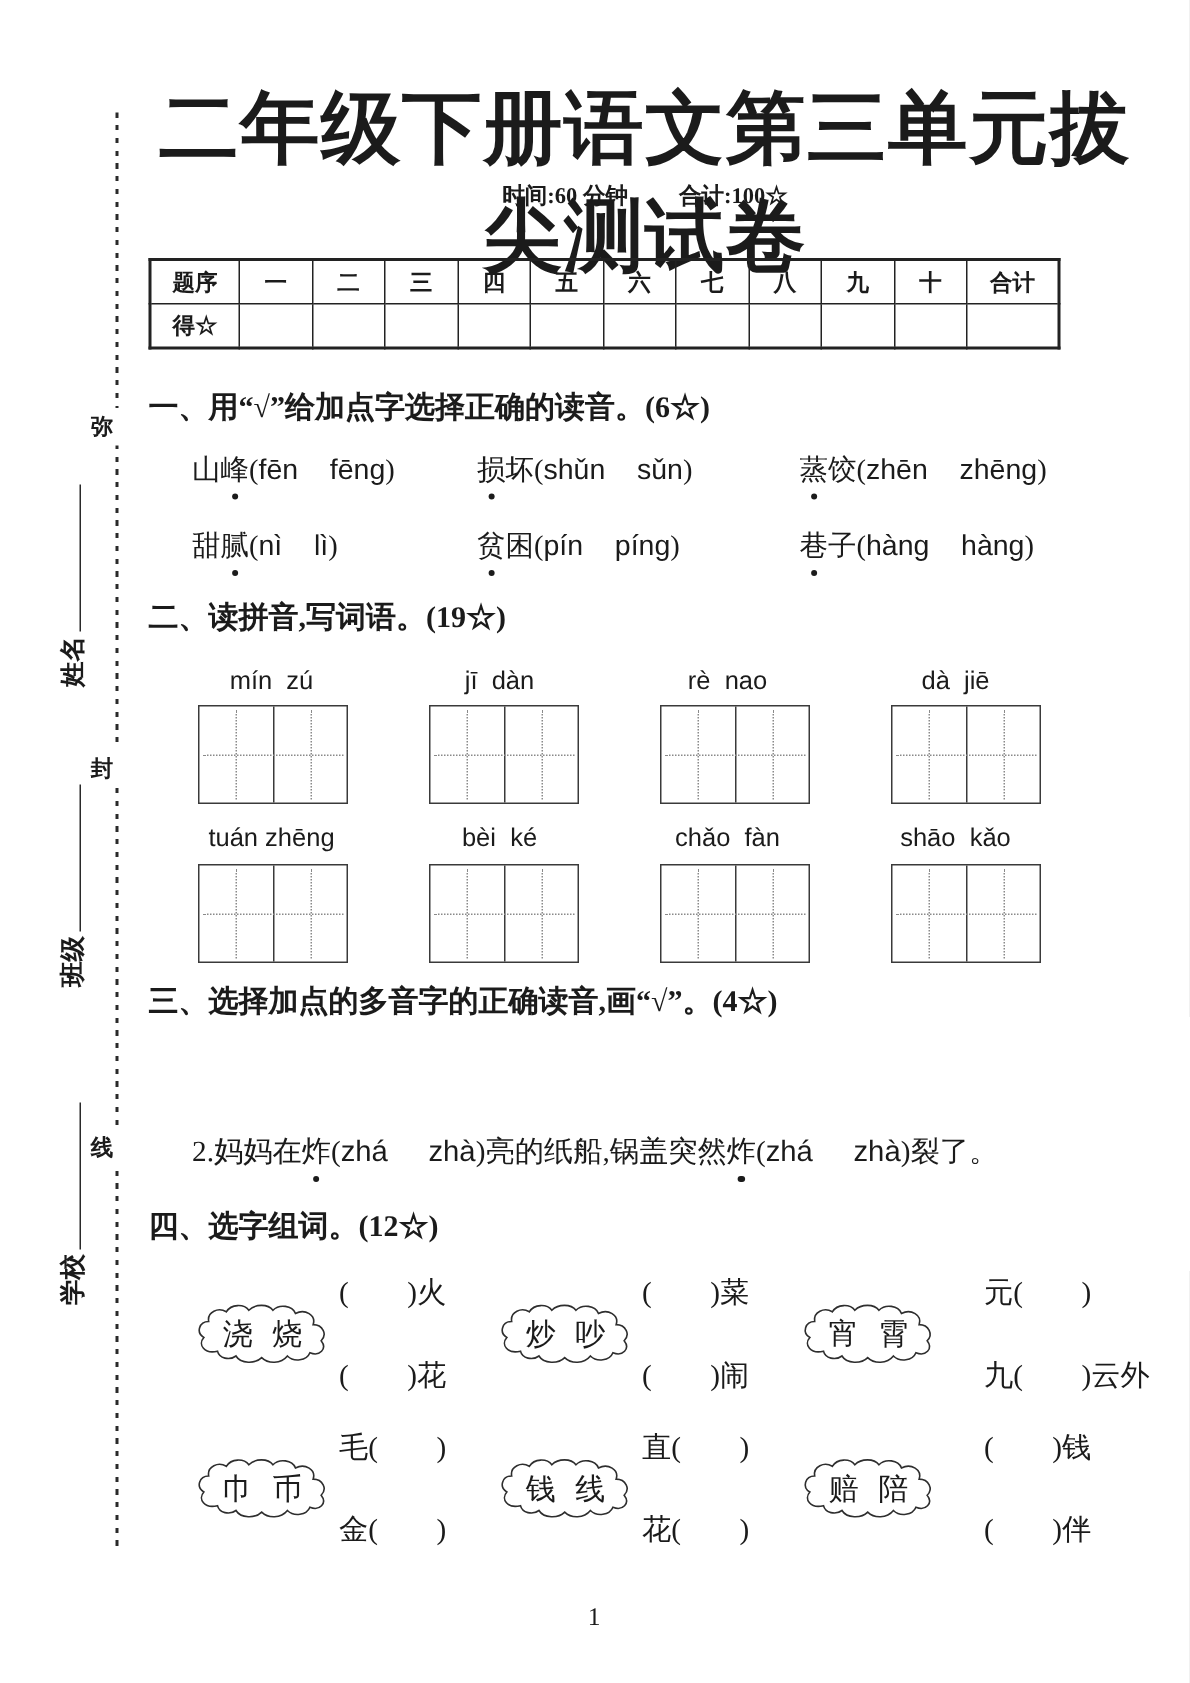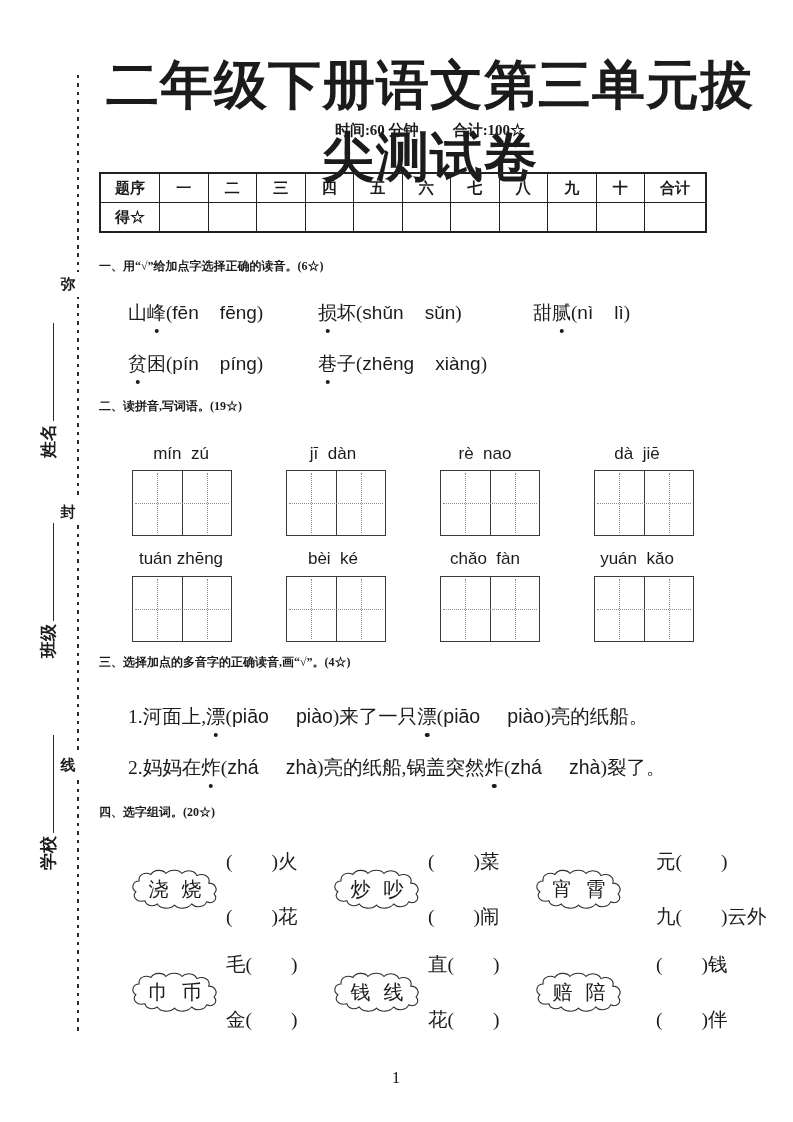--- a/index.html
+++ b/index.html
@@ -43,21 +43,21 @@
   .score-table{
     position:absolute;left:99px;top:172px;width:608px;
     border-collapse:collapse;table-layout:fixed;
     font-size:15px;font-weight:bold;text-align:center;
   }
   .score-table td{border:1.5px solid #222;height:28px;padding:0;}
   .score-table{border:2.5px solid #222;}
   
   .sec-h{
     position:absolute;left:99px;margin:0;width:680px;
-    font-size:12px;font-weight:bold;white-space:nowrap;
+    font-size:20px;font-weight:bold;white-space:nowrap;
   }
   .dotchar{position:relative;display:inline-block;}
   .dotchar::after{
     content:"";position:absolute;left:50%;bottom:-7px;
     width:4.5px;height:4.5px;border-radius:50%;background:#1b1b1b;
     transform:translateX(-50%);
   }
   .py{font-family:"Liberation Sans", sans-serif;white-space:pre;}
   
   .sec1-grid{
@@ -166,23 +166,24 @@
           <td></td>
           <td></td>
         </tr>
       </tbody>
   </table>
 
   <h2 class="sec-h" style="top:258px">一、用“√”给加点字选择正确的读音。(6☆)</h2>
   <div class="sec1-grid" id="sec1-grid">
       <div><span>山</span><span class="dotchar">峰</span>(<span class="py">fēn    fēng</span>)</div>
       <div><span class="dotchar">损</span><span>坏</span>(<span class="py">shǔn    sǔn</span>)</div>
+      <div><span class="dotchar">蒸</span><span>饺</span>(<span class="py">zhēn    zhēng</span>)</div>
       <div><span>甜</span><span class="dotchar">腻</span>(<span class="py">nì    lì</span>)</div>
       <div><span class="dotchar">贫</span><span>困</span>(<span class="py">pín    píng</span>)</div>
-      <div><span class="dotchar">巷</span><span>子</span>(<span class="py">zhēng    xiàng</span>)</div>
+      <div><span class="dotchar">巷</span><span>子</span>(<span class="py">hàng    hàng</span>)</div>
     </div>
 
   <h2 class="sec-h" style="top:398px">二、读拼音,写词语。(19☆)</h2>
   <div class="py-row" style="top:444px" id="py-labels-1">
       <div class="py-label">mín  zú</div>
       <div class="py-label">jī  dàn</div>
       <div class="py-label">rè  nao</div>
       <div class="py-label">dà  jiē</div>
     </div>
   <div class="py-row" style="top:470px" id="py-boxes-1">
@@ -200,21 +201,21 @@
       </div>
       <div class="wbox">
         <div class="wcell"></div>
         <div class="wcell"></div>
       </div>
     </div>
   <div class="py-row" style="top:549px" id="py-labels-2">
       <div class="py-label">tuán zhēng</div>
       <div class="py-label">bèi  ké</div>
       <div class="py-label">chǎo  fàn</div>
-      <div class="py-label">yuán  kǎo</div>
+      <div class="py-label">shāo  kǎo</div>
     </div>
   <div class="py-row" style="top:576px" id="py-boxes-2">
       <div class="wbox">
         <div class="wcell"></div>
         <div class="wcell"></div>
       </div>
       <div class="wbox">
         <div class="wcell"></div>
         <div class="wcell"></div>
       </div>
@@ -222,24 +223,23 @@
         <div class="wcell"></div>
         <div class="wcell"></div>
       </div>
       <div class="wbox">
         <div class="wcell"></div>
         <div class="wcell"></div>
       </div>
     </div>
 
   <h2 class="sec-h" style="top:654px">三、选择加点的多音字的正确读音,画“√”。(4☆)</h2>
-  <div class="sentence" style="top:703px" id="sec3-item-0"><span>1.河面上,</span><span class="dotchar ">漂</span><span>(</span><span class="py">piāo     piào</span><span>)来了一只</span><span class="dotchar ">漂</span><span>(</span><span class="py">piāo     piào</span><span>)亮的纸船。</span></div>
   <div class="sentence" style="top:754px" id="sec3-item-1"><span>2.妈妈在</span><span class="dotchar ">炸</span><span>(</span><span class="py">zhá     zhà</span><span>)亮的纸船,锅盖突然</span><span class="dotchar ">炸</span><span>(</span><span class="py">zhá     zhà</span><span>)裂了。</span></div>
 
-  <h2 class="sec-h" style="top:804px">四、选字组词。(20☆)</h2>
+  <h2 class="sec-h" style="top:804px">四、选字组词。(12☆)</h2>
   <div class="c-row" style="top:845px" id="cloud-row-1">
       <div class="c-group" style="width: 202px;">
         <div class="cloud">
           <svg viewBox="0 0 168 72" width="90" height="62">
             <path d="M28 58 C12 62 3 50 11 41 C1 35 5 21 17 21 C15 9 29 3 39 9 C45 -1 61 -1 67 7 C75 -1 91 -1 97 7 C105 -1 121 1 125 11 C137 5 151 13 147 25 C159 25 165 37 157 45 C165 55 155 65 143 60 C139 70 123 72 115 64 C107 74 91 74 83 66 C75 74 57 74 51 64 C43 70 30 67 28 58 Z" fill="#ffffff" stroke="#2e2e2e" stroke-width="2"></path>
           </svg>
           <div class="cchars">
             <span>浇</span>
             <span>烧</span>
           </div>

